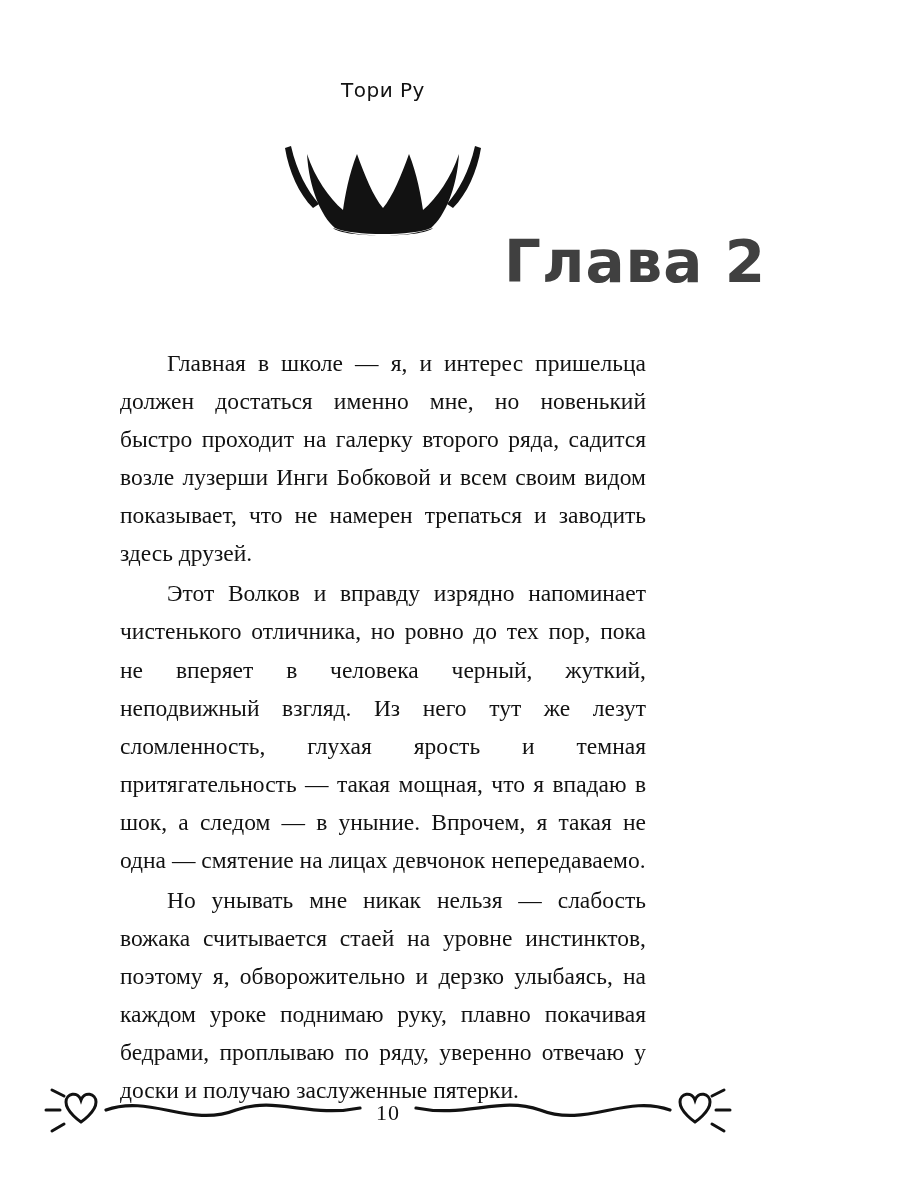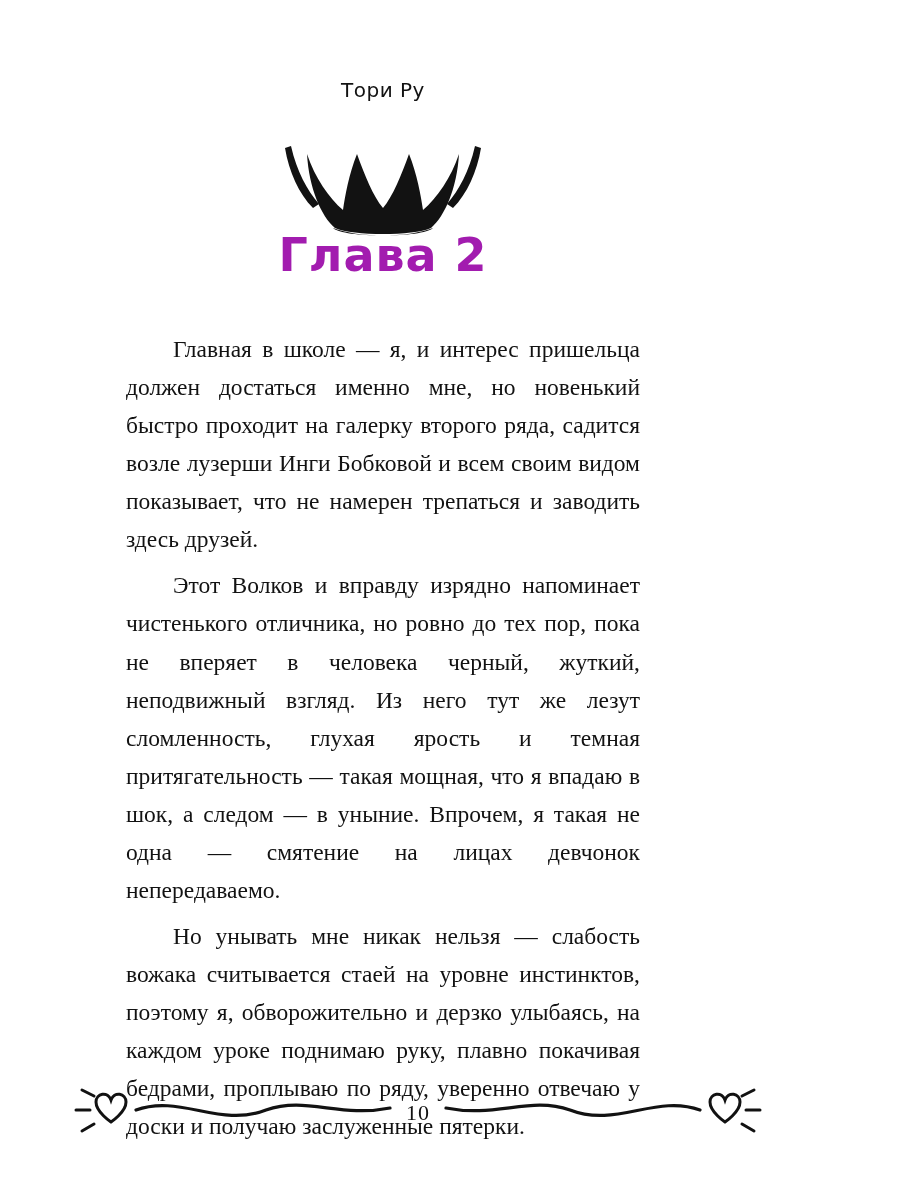--- a/index.html
+++ b/index.html
@@ -27,52 +27,53 @@
     margin-top: 78px;
   }
 
   .crown-wrap {
     display: flex;
     justify-content: center;
     margin-top: 22px;
   }
 
   .chapter-title {
-    text-align: center;
+    text-align: right;
     font-family: "DejaVu Sans", sans-serif;
     font-weight: bold;
-    font-size: 46px;
+    font-size: 58px;
     letter-spacing: 1px;
-    color: #a21caf;
+    color: #404040;
     margin-top: -16px;
   }
 
   
   .body-text {
     margin: 48px 118px 0 118px;
     font-size: 23.5px;
     line-height: 1.62;
     text-align: justify;
     text-justify: inter-word;
     color: #121212;
   }
   .body-text p {
-    margin: 8px;
+    margin: 2px;
     text-indent: 2.0em;
   }
 
   
   .footer {
     position: absolute;
     left: 0;
     right: 0;
     bottom: 52px;
     display: flex;
     align-items: center;
-    justify-content: flex-end;
+    justify-content: flex-start;
+    padding-left: 40px;
   }
   .page-number {
     font-family: "Liberation Serif", serif;
     font-size: 22px;
     letter-spacing: 1px;
     color: #121212;
     padding: 0 6px;
   }
 </style>
 </head>

